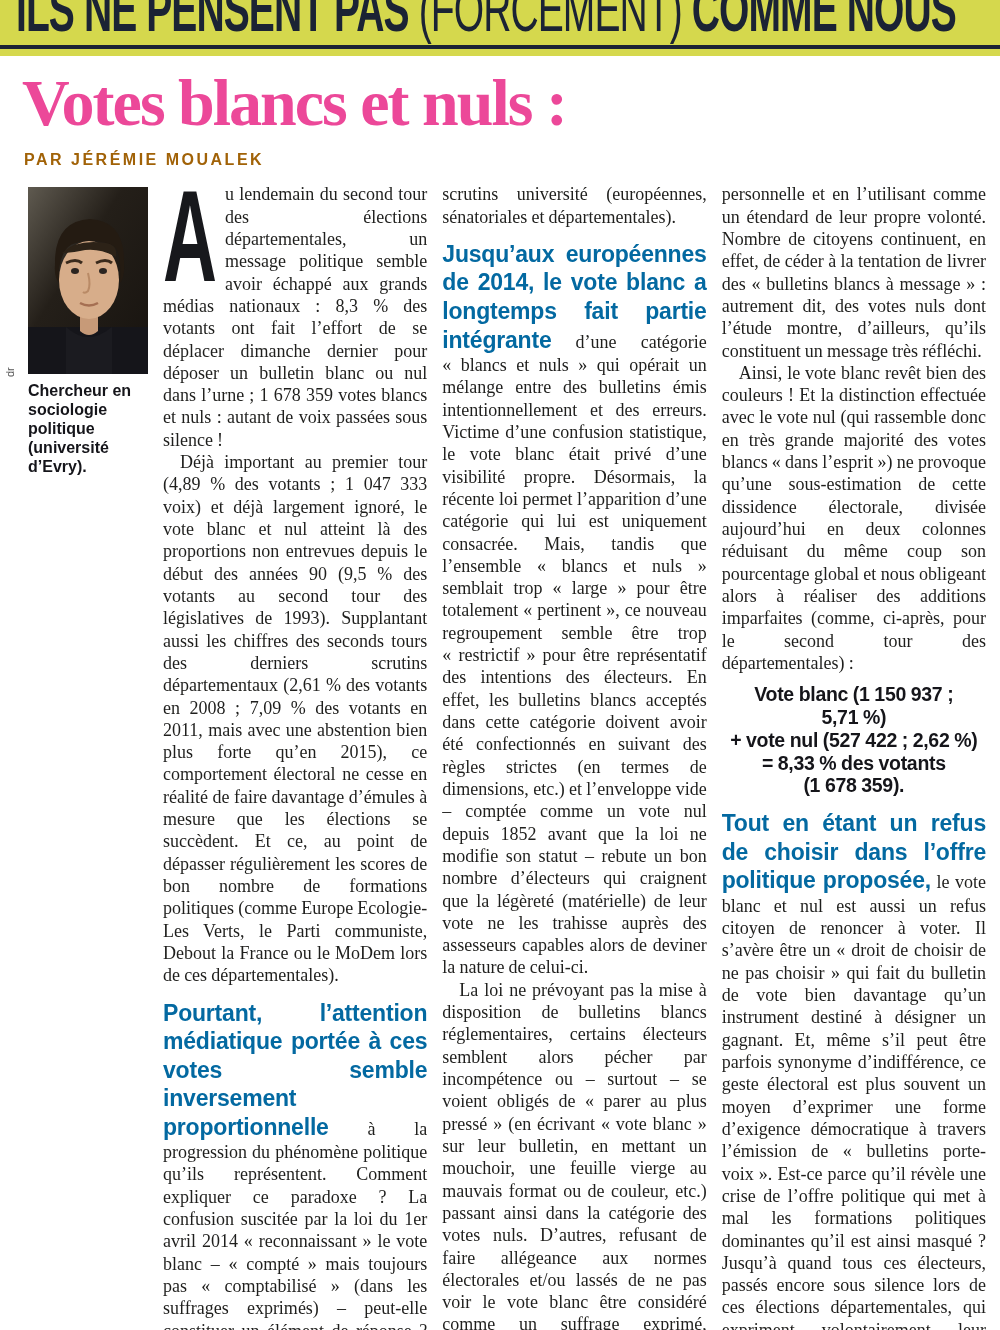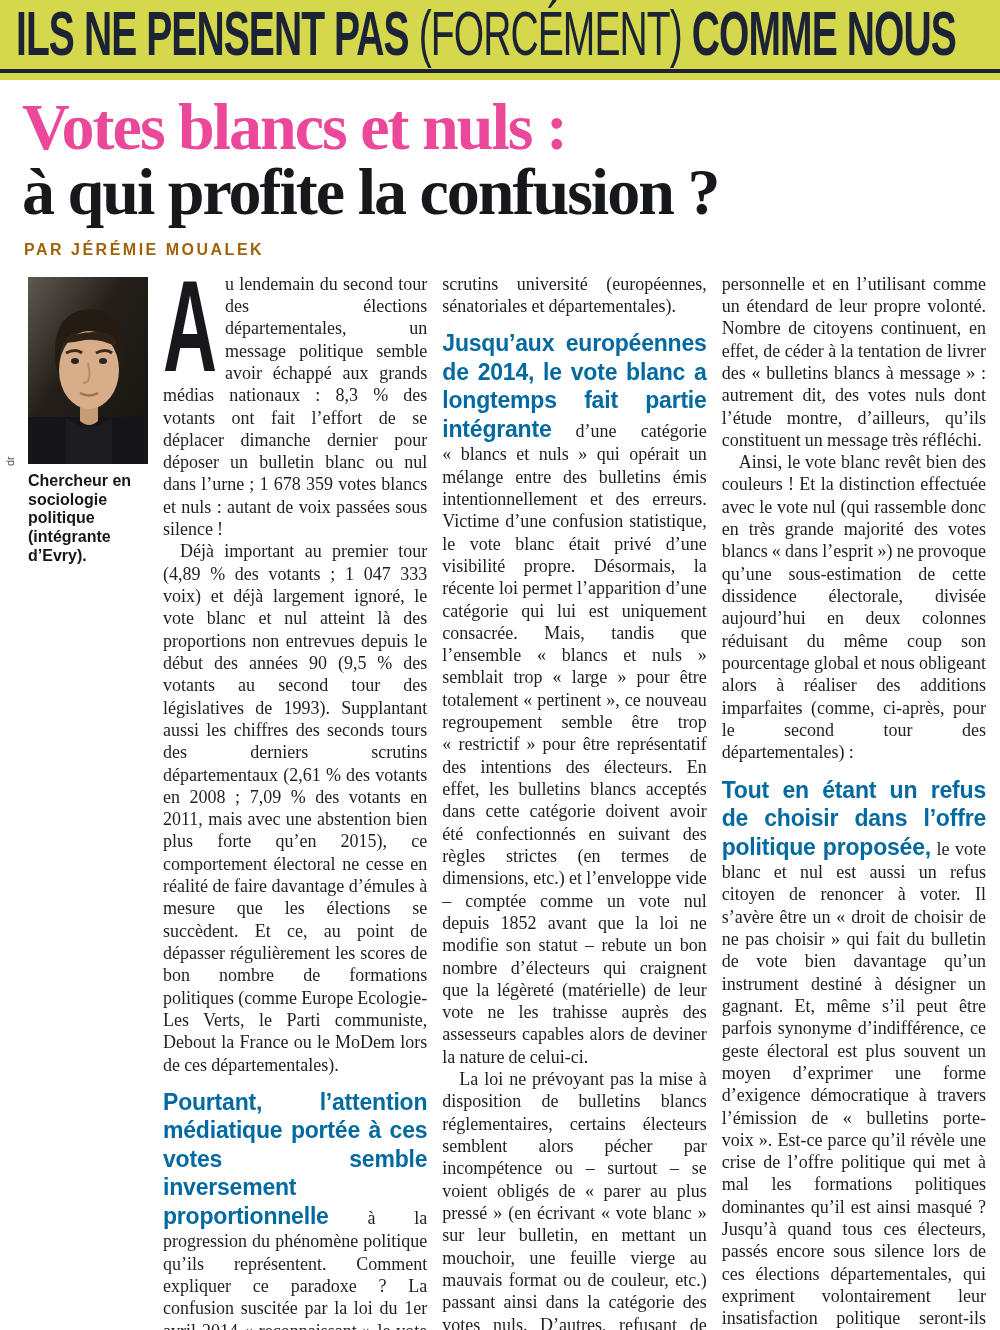--- a/index.html
+++ b/index.html
@@ -1,20 +1,20 @@
 <!DOCTYPE html>
 <html lang="fr"><head>
 <meta charset="utf-8">
 <style>
   html,body{margin:0;padding:0;background:#ffffff;}
   .page{position:relative;width:1000px;height:1330px;background:#ffffff;overflow:hidden;
         font-family:"Liberation Serif", serif;color:#1f1f1d;}
 
   
-  .banner{position:relative;width:1000px;height:80px;background:#d5d84d;overflow:hidden;}
+  .banner{position:relative;width:1000px;height:56px;background:#d5d84d;overflow:hidden;}
   .banner-rule{position:absolute;left:0;right:0;bottom:7px;height:4px;background:#1b2334;}
   .banner-text{position:absolute;left:16px;bottom:10px;white-space:nowrap;
                font-family:"Liberation Sans", sans-serif;font-weight:700;font-size:42px;
                color:#1b2334;transform:scale(0.93,1.52);transform-origin:0 100%;letter-spacing:-1px;}
   .banner-text .light{font-weight:400;}
 
   
   .headline{margin:14px 18px 0 22px;font-family:"Liberation Serif", serif;font-weight:700;
             font-size:66px;line-height:0.99;letter-spacing:-2px;}
   .headline .t-red{color:#ec4899;}
@@ -48,21 +48,21 @@
 </head>
 <body>
 
 <div class="page">
 
   <header class="banner">
     <div class="banner-rule"></div>
     <div class="banner-text"><span>ILS NE PENSENT PAS </span><span class="light">(FORCÉMENT)</span><span> COMME NOUS</span></div>
   </header>
 
-  <h1 class="headline"><span class="t-red">Votes blancs et nuls&nbsp;:</span><br><span class="t-dark">à qui profite la confusion&nbsp;?</span></h1>
+  <h1 class="headline"><span class="t-red">Votes blancs et nuls&nbsp;:</span><br></h1>
 
   <div class="byline">PAR JÉRÉMIE MOUALEK</div>
 
   <div class="content">
 
     <aside class="rail">
       <figure class="photo-block" style="margin:4px 0 0 0">
         <span class="credit">dr</span>
         <svg class="portrait" viewBox="0 0 120 187" preserveAspectRatio="none">
           <defs>
@@ -79,21 +79,21 @@
           <ellipse cx="61" cy="93" rx="30" ry="39" fill="#d7ad8a"></ellipse>
           <path d="M27 78 Q26 34 62 32 Q97 34 96 76 Q97 90 92 96 Q94 62 84 58 Q64 50 48 56 Q38 58 34 70 Q30 80 31 96 Q26 90 27 78 Z" fill="#241b12"></path>
           <path d="M34 66 Q48 52 78 56 Q90 58 88 70 Q70 60 52 64 Q40 66 34 66 Z" fill="#2c2217"></path>
           <path d="M38 76 q10 -5 16 0" stroke="#3a2a1c" stroke-width="3" fill="none"></path>
           <path d="M68 76 q10 -5 16 0" stroke="#3a2a1c" stroke-width="3" fill="none"></path>
           <ellipse cx="47" cy="84" rx="4" ry="3" fill="#2a2420"></ellipse>
           <ellipse cx="75" cy="84" rx="4" ry="3" fill="#2a2420"></ellipse>
           <path d="M60 86 q3 12 0 18 q-3 3 -5 1" stroke="#b98a66" stroke-width="2" fill="none"></path>
           <path d="M52 116 q9 5 18 0" stroke="#a56f52" stroke-width="2.5" fill="none"></path>
         </svg>
-        <figcaption class="caption">Chercheur en sociologie politique (intégrante d’Evry).</figcaption>
+        <figcaption class="caption">Chercheur en sociologie politique (université d’Evry).</figcaption>
       </figure>
     </aside>
 
     <div class="col">
       <p><span class="dropcap">
             <svg viewBox="0 0 60 100" preserveAspectRatio="none">
               <text x="30" y="98" text-anchor="middle" textLength="60" lengthAdjust="spacingAndGlyphs" font-family="Liberation Sans, sans-serif" font-weight="700" font-size="136" fill="#17181c">A</text>
             </svg>
           </span><span>u lendemain du second tour des élections départementales, un message politique semble avoir échappé aux grands médias nationaux&nbsp;: 8,3&nbsp;% des votants ont fait l’effort de se déplacer dimanche dernier pour déposer un bulletin blanc ou nul dans l’urne&nbsp;; 1&nbsp;678&nbsp;359 votes blancs et nuls&nbsp;: autant de voix passées sous silence&nbsp;!</span></p>
       <p class="indent">Déjà important au premier tour (4,89&nbsp;% des votants&nbsp;; 1&nbsp;047&nbsp;333 voix) et déjà largement ignoré, le vote blanc et nul atteint là des proportions non entrevues depuis le début des années 90 (9,5&nbsp;% des votants au second tour des législatives de 1993). Supplantant aussi les chiffres des seconds tours des derniers scrutins départementaux (2,61&nbsp;% des votants en 2008&nbsp;; 7,09&nbsp;% des votants en 2011, mais avec une abstention bien plus forte qu’en 2015), ce comportement électoral ne cesse en réalité de faire davantage d’émules à mesure que les élections se succèdent. Et ce, au point de dépasser régulièrement les scores de bon nombre de formations politiques (comme Europe Ecologie-Les Verts, le Parti communiste, Debout la France ou le MoDem lors de ces départementales).</p>
@@ -102,17 +102,23 @@
 
     <div class="col">
       <p>scrutins université (européennes, sénatoriales et départementales).</p>
       <p class="lead-para"><span class="lead">Jusqu’aux européennes de 2014, le vote blanc a longtemps fait partie intégrante</span><span> d’une catégorie «&nbsp;blancs et nuls&nbsp;» qui opérait un mélange entre des bulletins émis intentionnellement et des erreurs. Victime d’une confusion statistique, le vote blanc était privé d’une visibilité propre. Désormais, la récente loi permet l’apparition d’une catégorie qui lui est uniquement consacrée. Mais, tandis que l’ensemble «&nbsp;blancs et nuls&nbsp;» semblait trop «&nbsp;large&nbsp;» pour être totalement «&nbsp;pertinent&nbsp;», ce nouveau regroupement semble être trop «&nbsp;restrictif&nbsp;» pour être représentatif des intentions des électeurs. En effet, les bulletins blancs acceptés dans cette catégorie doivent avoir été confectionnés en suivant des règles strictes (en termes de dimensions, etc.) et l’enveloppe vide – comptée comme un vote nul depuis 1852 avant que la loi ne modifie son statut – rebute un bon nombre d’électeurs qui craignent que la légèreté (matérielle) de leur vote ne les trahisse auprès des assesseurs capables alors de deviner la nature de celui-ci.</span></p>
       <p class="indent">La loi ne prévoyant pas la mise à disposition de bulletins blancs réglementaires, certains électeurs semblent alors pécher par incompétence ou – surtout – se voient obligés de «&nbsp;parer au plus pressé&nbsp;» (en écrivant «&nbsp;vote blanc&nbsp;» sur leur bulletin, en mettant un mouchoir, une feuille vierge au mauvais format ou de couleur, etc.) passant ainsi dans la catégorie des votes nuls. D’autres, refusant de faire allégeance aux normes électorales et/ou lassés de ne pas voir le vote blanc être considéré comme un suffrage exprimé, choisissent de se réapproprier leur vote en lui donnant une signification</p>
     </div>
 
     <div class="col">
       <p>personnelle et en l’utilisant comme un étendard de leur propre volonté. Nombre de citoyens continuent, en effet, de céder à la tentation de livrer des «&nbsp;bulletins blancs à message&nbsp;»&nbsp;: autrement dit, des votes nuls dont l’étude montre, d’ailleurs, qu’ils constituent un message très réfléchi.</p>
       <p class="indent">Ainsi, le vote blanc revêt bien des couleurs&nbsp;! Et la distinction effectuée avec le vote nul (qui rassemble donc en très grande majorité des votes blancs «&nbsp;dans l’esprit&nbsp;») ne provoque qu’une sous-estimation de cette dissidence électorale, divisée aujourd’hui en deux colonnes réduisant du même coup son pourcentage global et nous obligeant alors à réaliser des additions imparfaites (comme, ci-après, pour le second tour des départementales)&nbsp;:</p>
+      <div class="stats">
+        <div>Vote blanc (1&nbsp;150&nbsp;937&nbsp;; 5,71&nbsp;%)</div>
+        <div>+ vote nul (527&nbsp;422&nbsp;; 2,62&nbsp;%)</div>
+        <div>= 8,33&nbsp;% des votants</div>
+        <div>(1&nbsp;678&nbsp;359).</div>
+      </div>
       <p class="lead-para"><span class="lead">Tout en étant un refus de choisir dans l’offre politique proposée,</span><span> le vote blanc et nul est aussi un refus citoyen de renoncer à voter. Il s’avère être un «&nbsp;droit de choisir de ne pas choisir&nbsp;» qui fait du bulletin de vote bien davantage qu’un instrument destiné à désigner un gagnant. Et, même s’il peut être parfois synonyme d’indifférence, ce geste électoral est plus souvent un moyen d’exprimer une forme d’exigence démocratique à travers l’émission de «&nbsp;bulletins porte-voix&nbsp;». Est-ce parce qu’il révèle une crise de l’offre politique qui met à mal les formations politiques dominantes qu’il est ainsi masqué&nbsp;? Jusqu’à quand tous ces électeurs, passés encore sous silence lors de ces élections départementales, qui expriment volontairement leur insatisfaction politique seront-ils encore obligés de «&nbsp;voter en touche&nbsp;»&nbsp;?</span></p>
     </div>
 
   </div>
 </div>
 
 </body></html>

